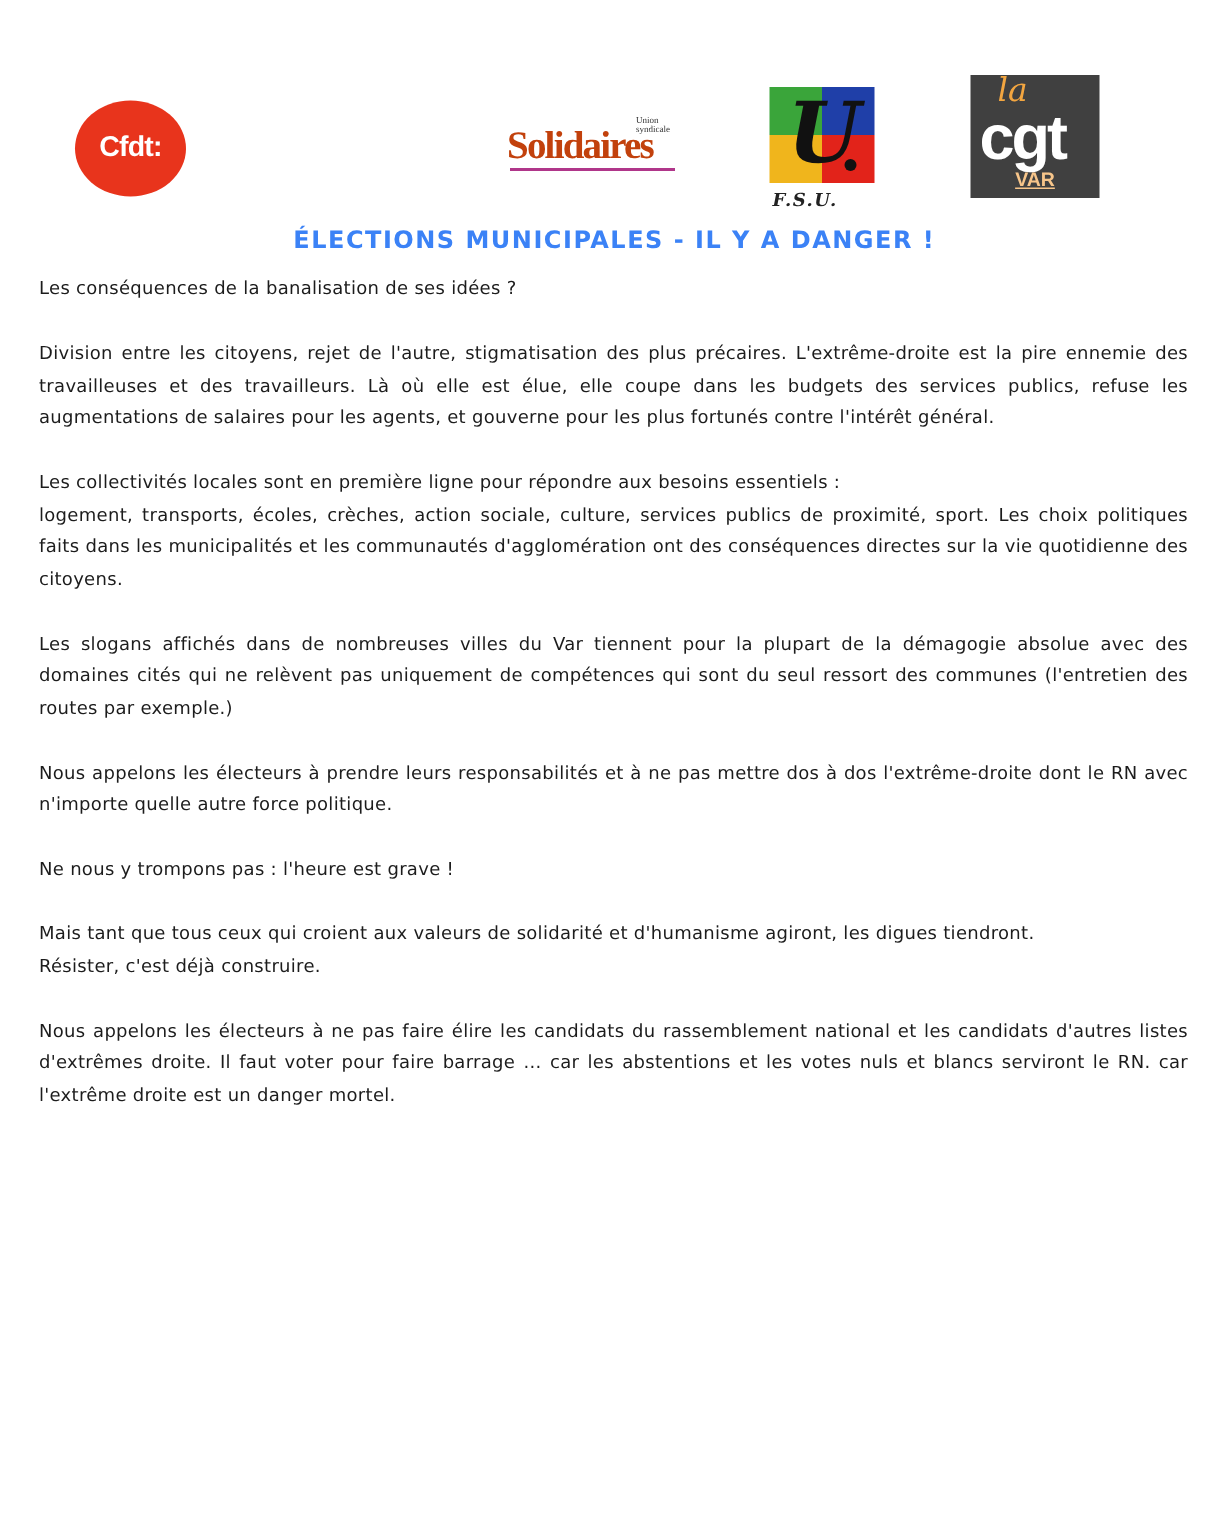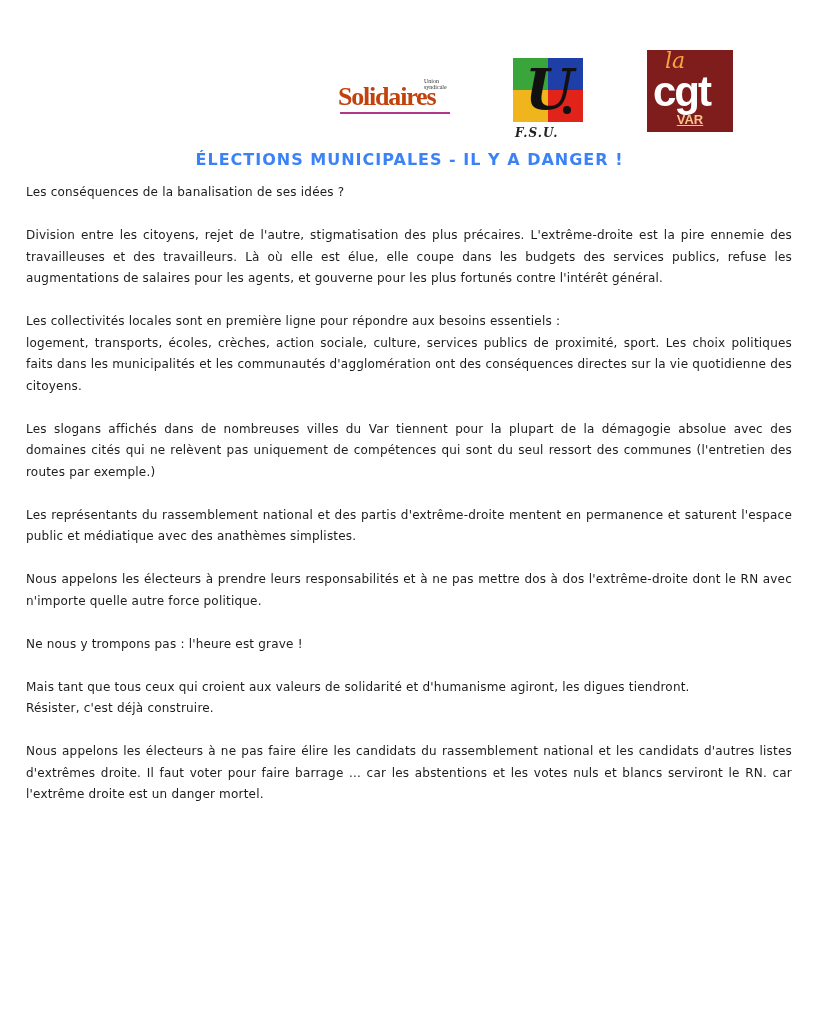--- a/index.html
+++ b/index.html
@@ -24,34 +24,37 @@
   .fsu .grid { position: absolute; left: 2px; top: 0; width: 70px; height: 64px; }
   .fsu .q { position: absolute; width: 35px; height: 32px; }
   .fsu .g { left: 0; top: 0; background: #3aa53a; }
   .fsu .b { left: 35px; top: 0; background: #1f3fa8; }
   .fsu .y { left: 0; top: 32px; background: #f0b51c; }
   .fsu .r { left: 35px; top: 32px; background: #e2231a; }
   .fsu .letter { position: absolute; left: 12px; top: -2px; font-family: "DejaVu Serif", serif; font-style: italic; font-weight: bold; font-size: 56px; color: #111; }
   .fsu .dot { position: absolute; left: 50px; top: 48px; width: 8px; height: 8px; border-radius: 50%; background: #111; }
   .fsu .label { position: absolute; left: 4px; top: 68px; font-family: "DejaVu Serif", serif; font-style: italic; font-weight: bold; font-size: 12px; color: #222; letter-spacing: 1px; }
   
-  .cgt { left: 647px; top: 10px; width: 86px; height: 82px; background: #7f1d1d; }
+  .cgt { left: 647px; top: 10px; width: 86px; height: 82px; background: #404040; }
   .cgt .la { position: absolute; left: 18px; top: -2px; font-family: "DejaVu Serif", serif; font-style: italic; font-size: 22px; color: #f3a640; }
   .cgt .name { position: absolute; left: 6px; top: 18px; font-family: "Liberation Sans", sans-serif; font-weight: bold; font-size: 42px; color: #fff; letter-spacing: -2px; }
   .cgt .var { position: absolute; left: 0; width: 86px; top: 62px; text-align: center; font-family: "Liberation Sans", sans-serif; font-weight: bold; font-size: 13px; color: #f7c58a; text-decoration: underline; }
 
   .title { position: absolute; top: 150px; left: 0; width: 819px; text-align: center; font-family: "DejaVu Sans", sans-serif; font-weight: bold; font-size: 16px; letter-spacing: 1px; color: #3b82f6; }
   .content { position: absolute; top: 182px; left: 26px; width: 766px; font-family: "DejaVu Sans", sans-serif; font-size: 12px; line-height: 21.5px; color: #1c1c1c; letter-spacing: 0.2px; }
   .content p { margin: 0 0 21.5px 0; text-align: justify; text-align-last: left; }
   .content p.tight { margin-bottom: 0; }
 </style>
 </head>
 <body>
 
 <div class="logos">
+  <div class="logo cfdt">
+    <span>Cfdt:</span>
+  </div>
   <div class="logo solidaires">
     <span class="small">Union syndicale</span>
     <span class="word">Solidaires</span>
     <span class="line"></span>
   </div>
   <div class="logo fsu">
     <div class="grid">
       <div class="q g"></div>
       <div class="q b"></div>
       <div class="q y"></div>
@@ -69,19 +72,18 @@
 </div>
 
 <div class="title">ÉLECTIONS MUNICIPALES - IL Y A DANGER !</div>
 
 <div class="content">
   <p>Les conséquences de la banalisation de ses idées ?</p>
   <p>Division entre les citoyens, rejet de l'autre, stigmatisation des plus précaires. L'extrême-droite est la pire ennemie des travailleuses et des travailleurs. Là où elle est élue, elle coupe dans les budgets des services publics, refuse les augmentations de salaires pour les agents, et gouverne pour les plus fortunés contre l'intérêt général.</p>
   <p class="tight">Les collectivités locales sont en première ligne pour répondre aux besoins essentiels :</p>
   <p>logement, transports, écoles, crèches, action sociale, culture, services publics de proximité, sport. Les choix politiques faits dans les municipalités et les communautés d'agglomération ont des conséquences directes sur la vie quotidienne des citoyens.</p>
   <p>Les slogans affichés dans de nombreuses villes du Var tiennent pour la plupart de la démagogie absolue avec des domaines cités qui ne relèvent pas uniquement de compétences qui sont du seul ressort des communes (l'entretien des routes par exemple.)</p>
-  <p>Les représentants du rassemblement national et des partis d'extrême-droite mentent en permanence et saturent l'espace public et médiatique avec des anathèmes simplistes.</p>
   <p>Nous appelons les électeurs à prendre leurs responsabilités et à ne pas mettre dos à dos l'extrême-droite dont le RN avec n'importe quelle autre force politique.</p>
   <p>Ne nous y trompons pas : l'heure est grave !</p>
   <p class="tight">Mais tant que tous ceux qui croient aux valeurs de solidarité et d'humanisme agiront, les digues tiendront.</p>
   <p>Résister, c'est déjà construire.</p>
   <p>Nous appelons les électeurs à ne pas faire élire les candidats du rassemblement national et les candidats d'autres listes d'extrêmes droite. Il faut voter pour faire barrage ... car les abstentions et les votes nuls et blancs serviront le RN. car l'extrême droite est un danger mortel.</p>
 </div>
 
 </body></html>

